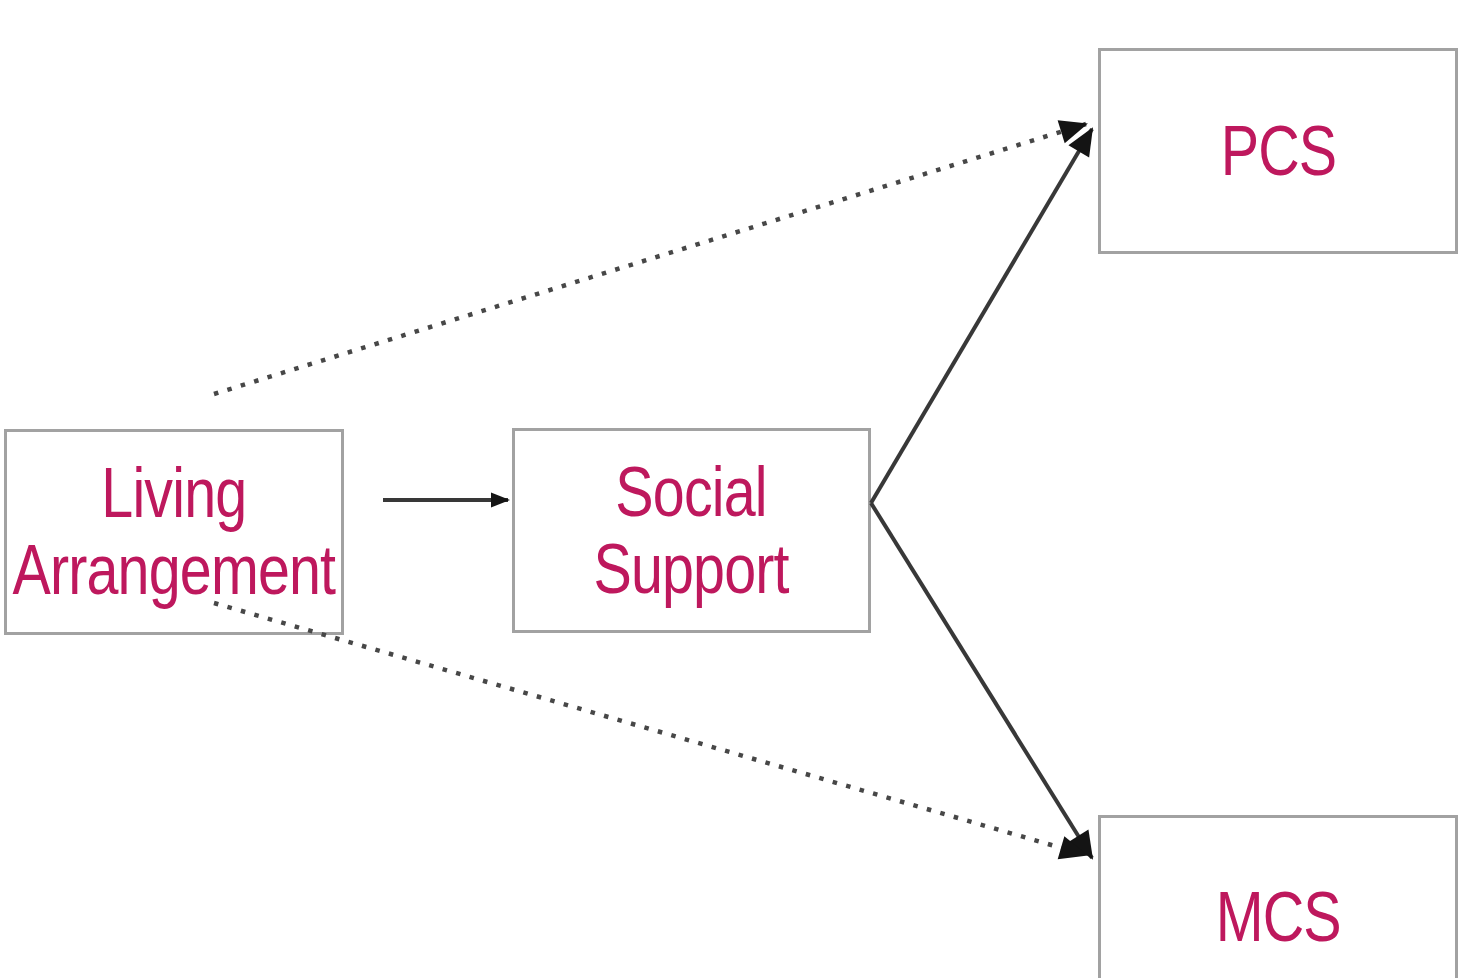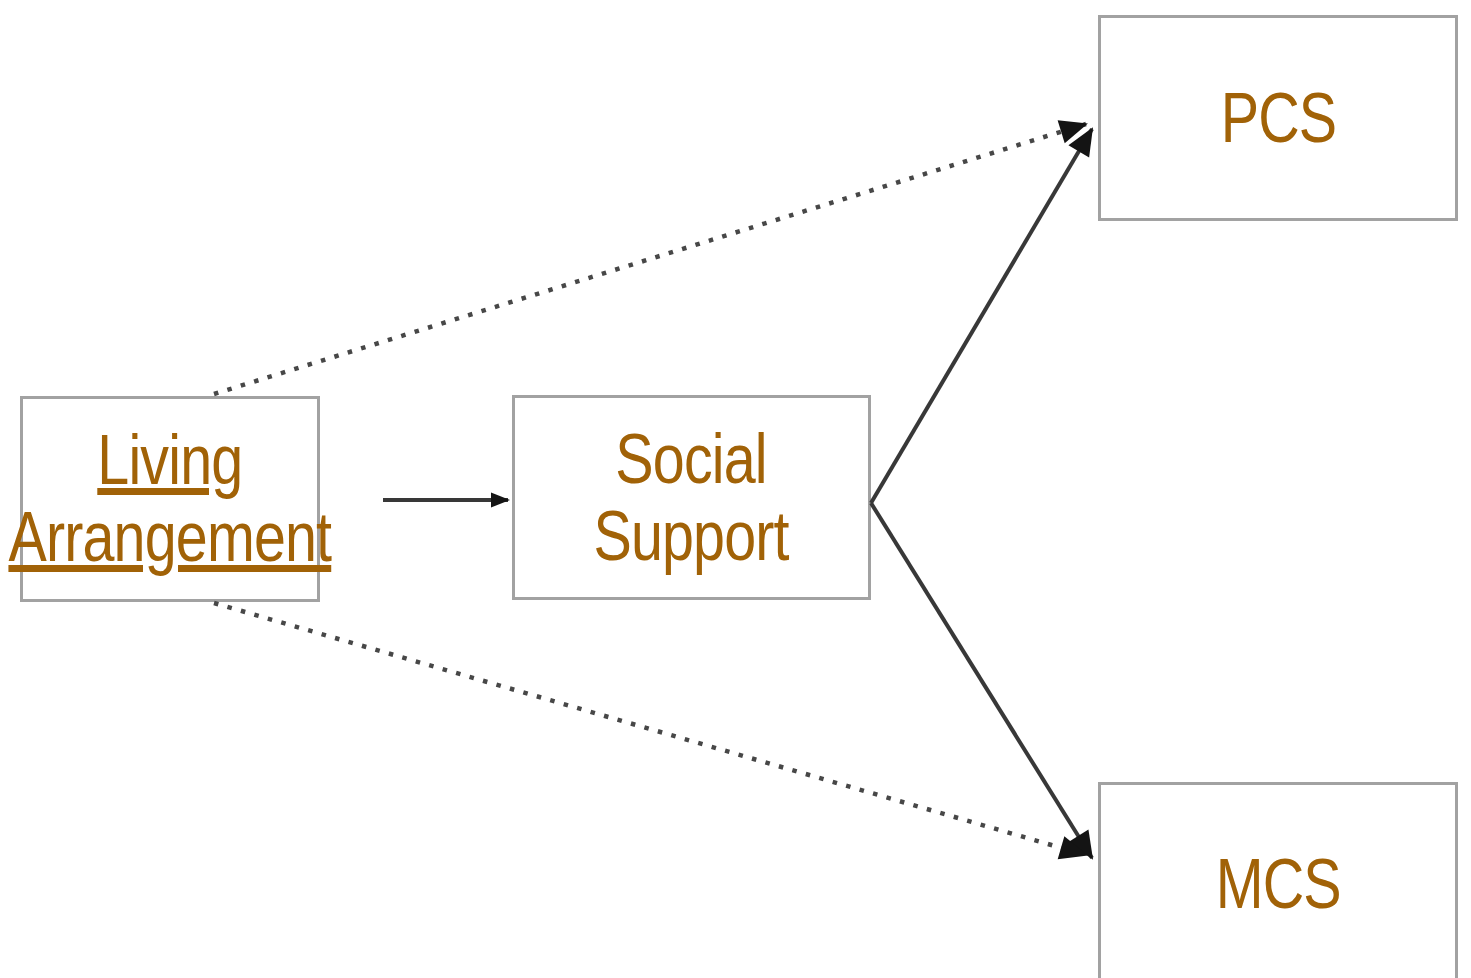--- a/index.html
+++ b/index.html
@@ -20,34 +20,35 @@
     z-index: 2;
   }
   .node {
     position: absolute;
     background: #ffffff;
     border: 3px solid #a2a2a2;
     display: flex;
     align-items: center;
     justify-content: center;
     text-align: center;
-    color: #a16207;
+    color: #be185d;
     z-index: 1;
+    margin-top: 33px;
   }
   .node .label {
     display: block;
     font-size: 70px;
     font-weight: 400;
     line-height: 1.1;
     white-space: pre-line;
     transform: scaleX(0.82);
     transform-origin: center;
     letter-spacing: -1px;
   }
-  .node-living  { left: 20px;   top: 396px; width: 300px; height: 206px; text-decoration: underline; }
+  .node-living  { left: 4px;   top: 396px; width: 340px; height: 206px; }
   .node-social  { left: 512px;  top: 395px; width: 359px; height: 205px; text-align: center; }
   .node-pcs     { left: 1098px; top: 15px;  width: 360px; height: 206px; }
   .node-mcs     { left: 1098px; top: 782px; width: 360px; height: 205px; }
 
   .edge-solid  { stroke: #383838; stroke-width: 4; fill: none; }
   .edge-dotted { stroke: #474747; stroke-width: 4.5; fill: none; stroke-dasharray: 4.5 9.5; stroke-linecap: butt; }
 </style>
 </head>
 <body>
 

